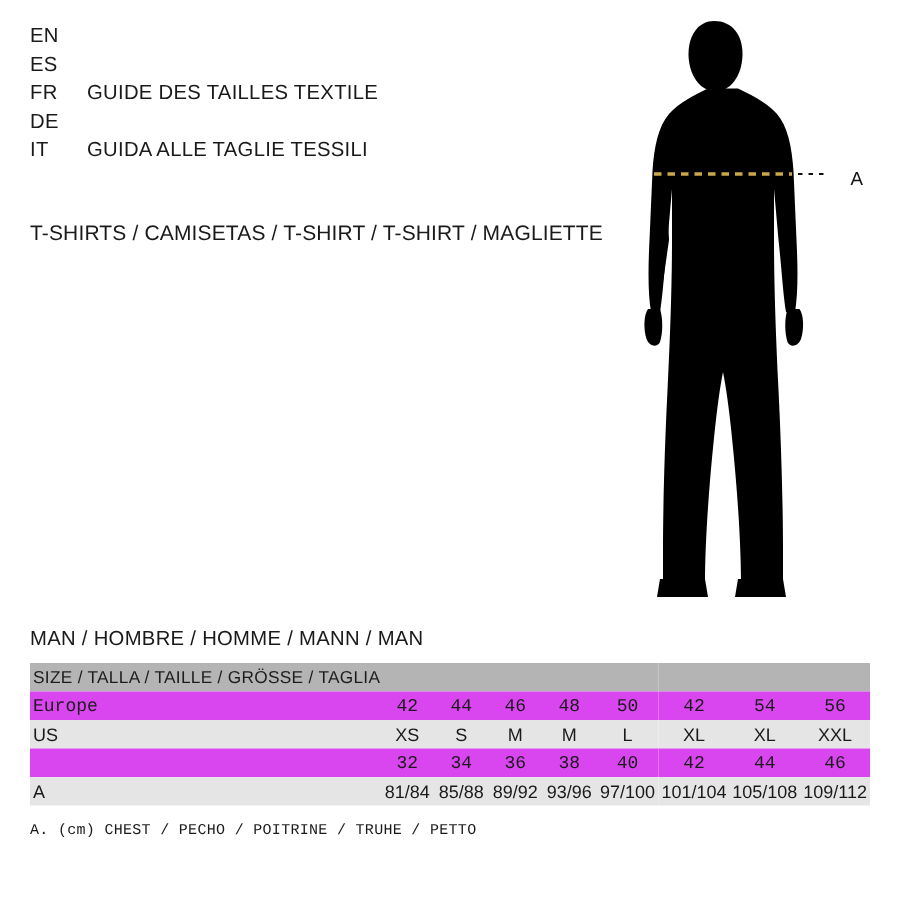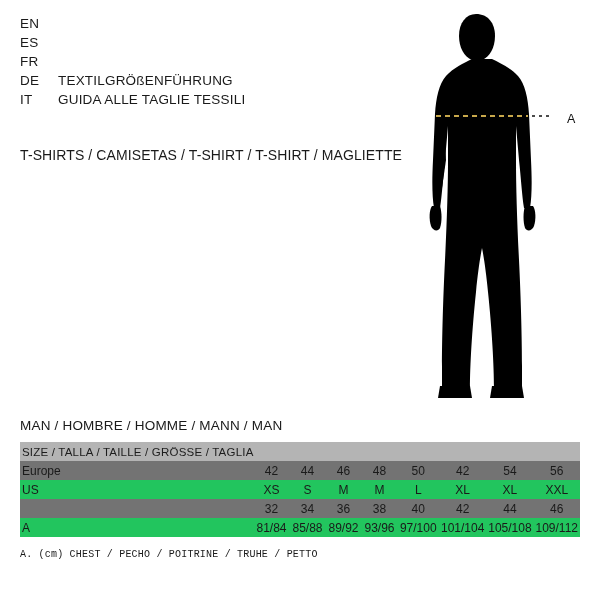--- a/index.html
+++ b/index.html
@@ -101,25 +101,26 @@
     vertical-align: middle;
     white-space: nowrap;
   }
   .row-header td {
     background: #b4b4b4;
     color: #1c1c1c;
     font-size: 11.5px;
     letter-spacing: 0.2px;
   }
   .row-shade td {
-    background: #22c55e;
+    background: #e5e5e5;
     margin-top: 35px;
   }
   .row-plain td {
-    background: #737373;
+    background: #d946ef;
+    font-family: Liberation Mono, monospace;
   }
   .col-label {
     width: 86px;
     padding-left: 2px !important;
   }
   .cell {
     width: 67px;
     text-align: center;
   }
   .note {
@@ -139,24 +140,24 @@
 
   <div class="lang-block">
     <div class="lang-row">
       <span class="lang-code">EN</span>
     </div>
     <div class="lang-row">
       <span class="lang-code">ES</span>
     </div>
     <div class="lang-row">
       <span class="lang-code">FR</span>
+      <span class="lang-text">GUIDE DES TAILLES TEXTILE</span>
     </div>
     <div class="lang-row">
       <span class="lang-code">DE</span>
-      <span class="lang-text">TEXTILGRÖßENFÜHRUNG</span>
     </div>
     <div class="lang-row">
       <span class="lang-code">IT</span>
       <span class="lang-text">GUIDA ALLE TAGLIE TESSILI</span>
     </div>
   </div>
 
   <div class="cat-block">
     <div class="cat-line">T-SHIRTS / CAMISETAS / T-SHIRT / T-SHIRT / MAGLIETTE</div>
   </div>

